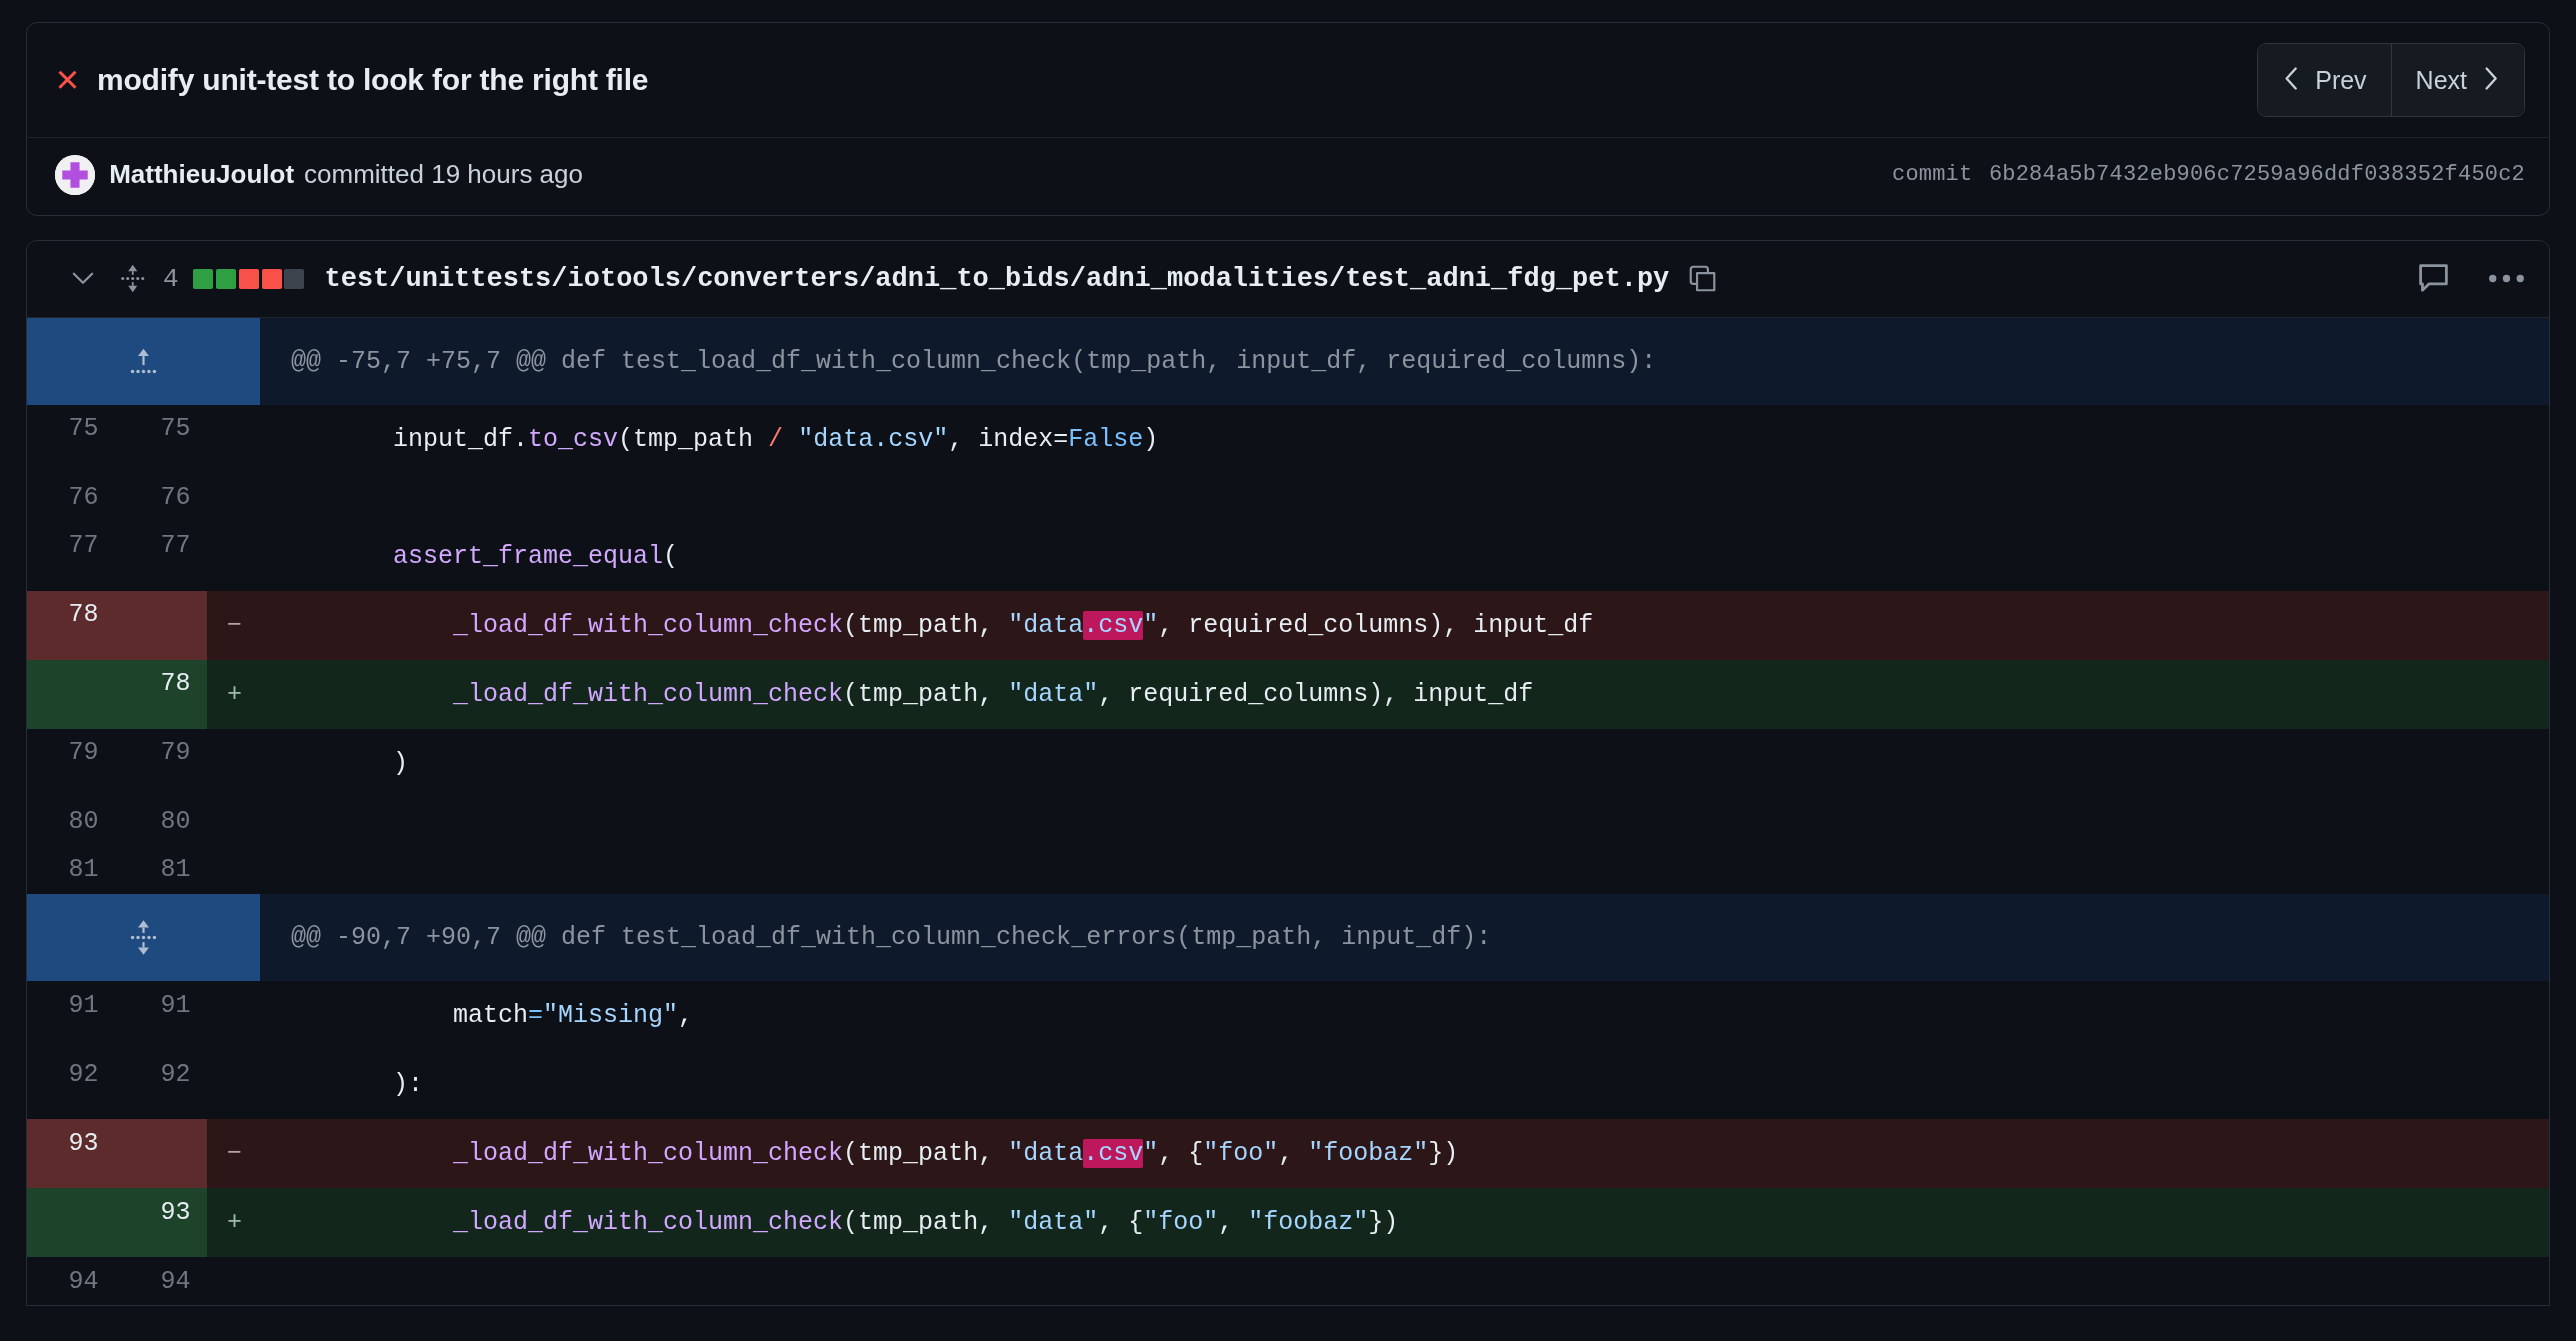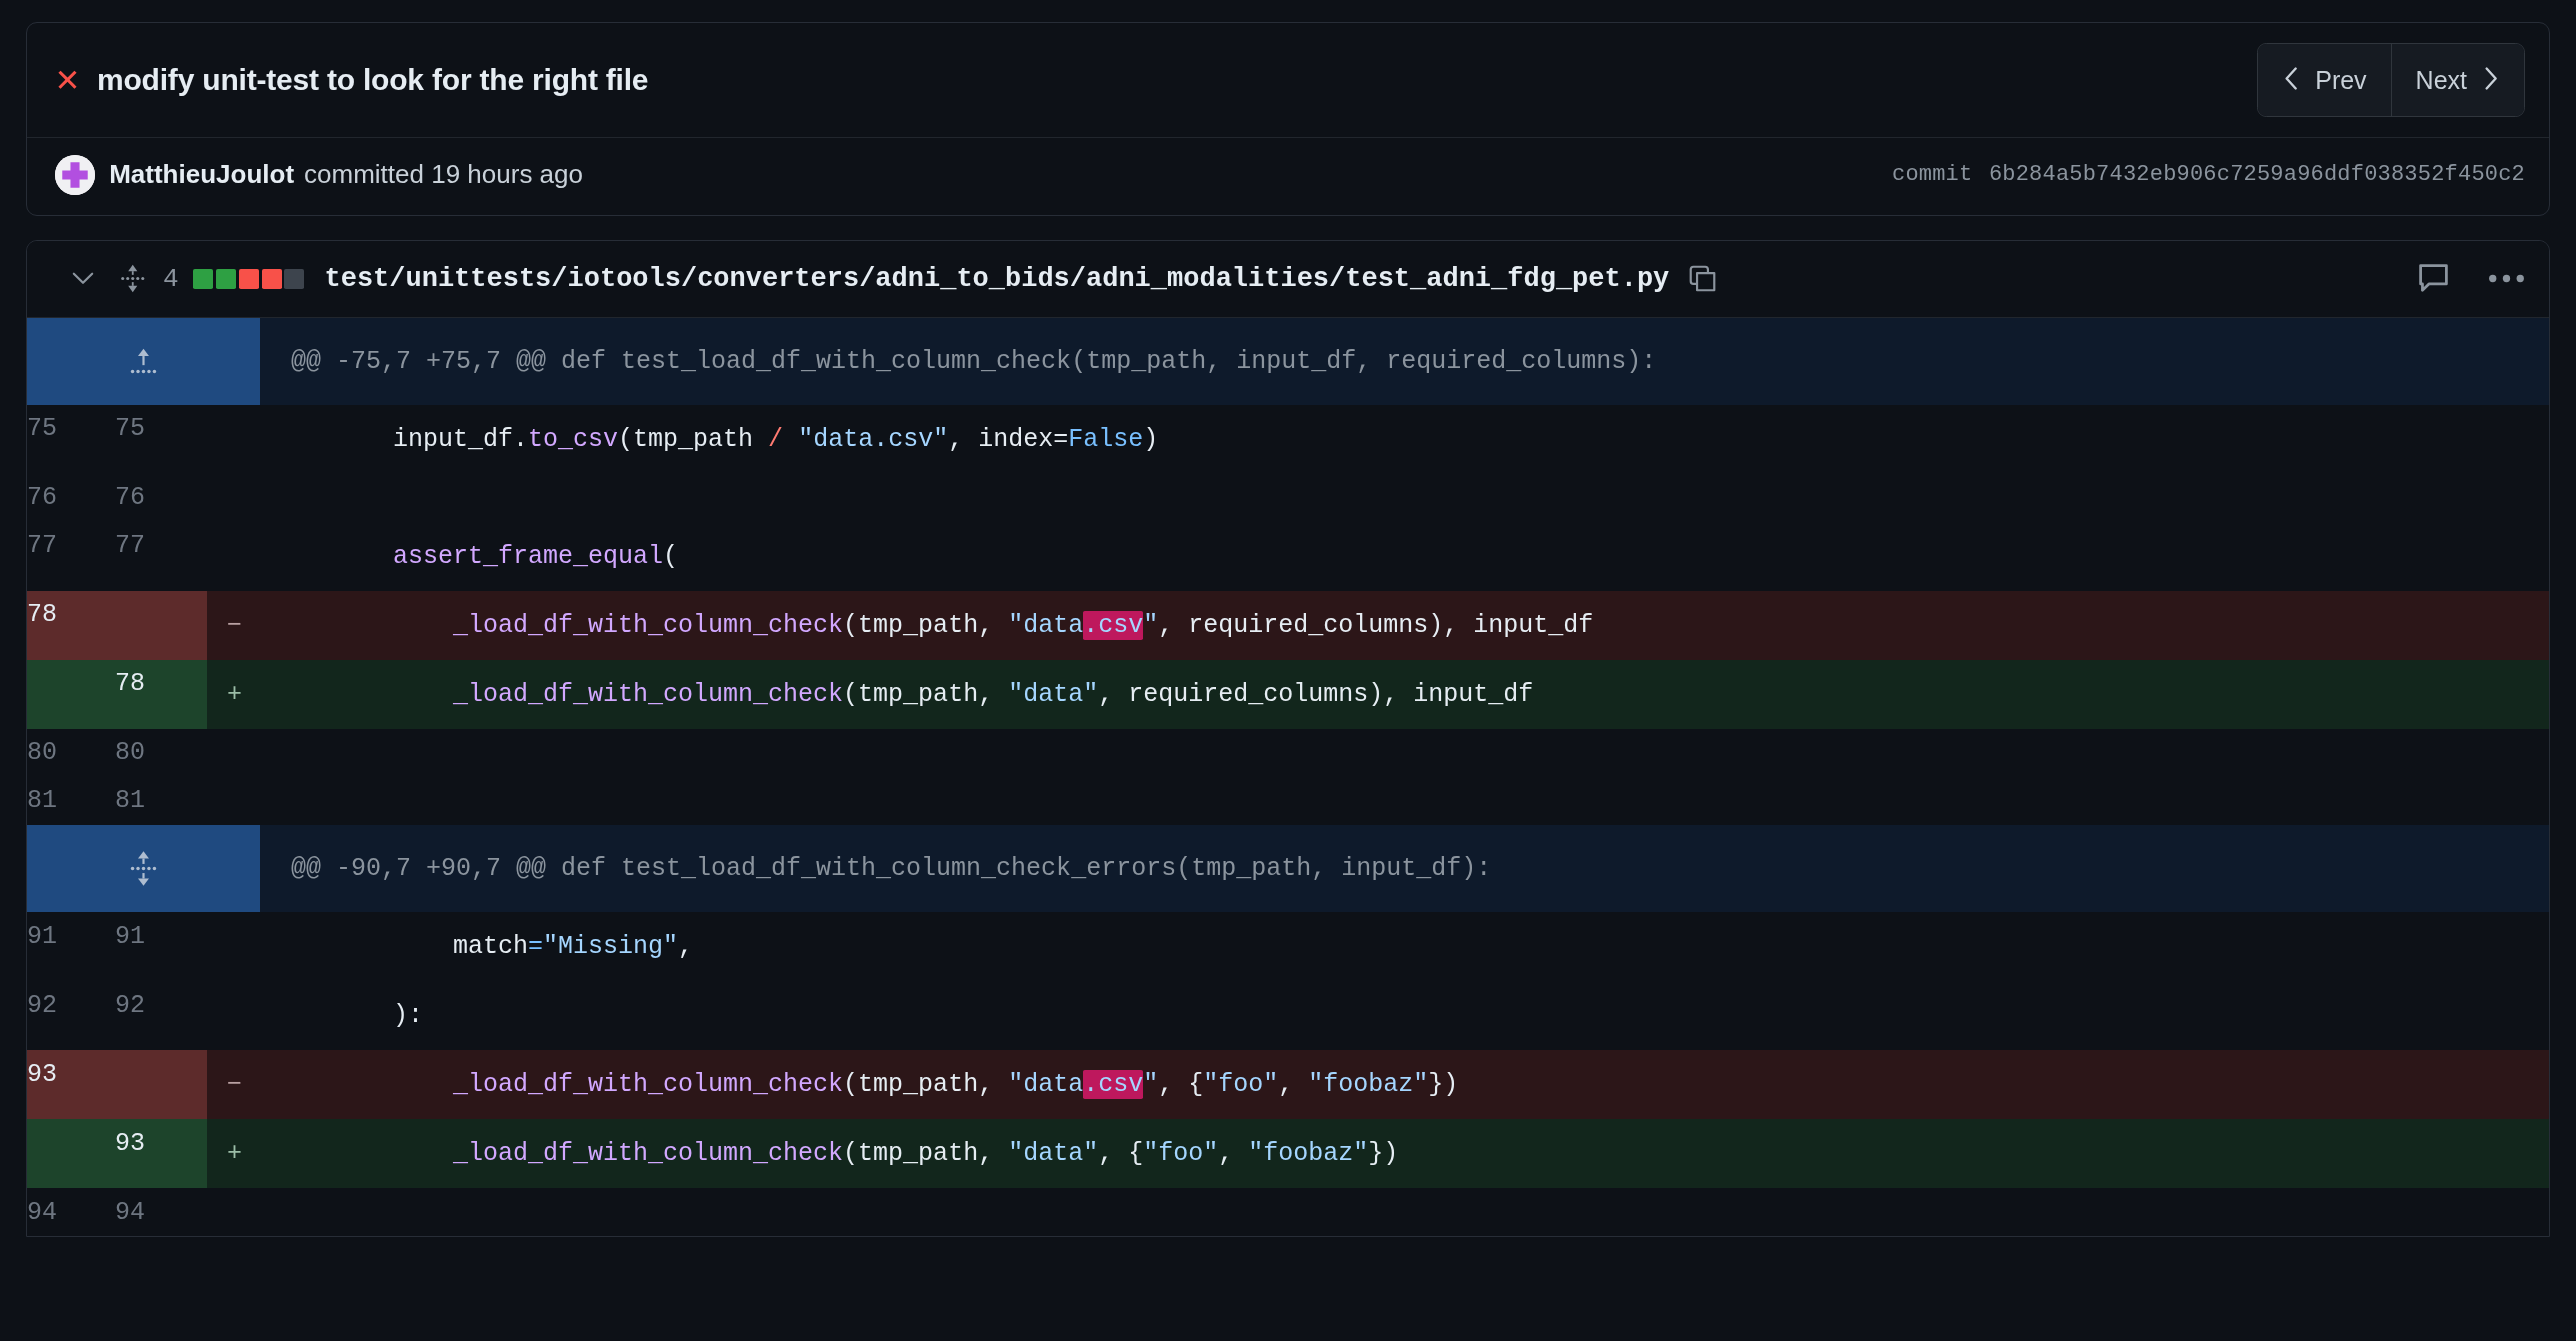--- a/index.html
+++ b/index.html
@@ -128,20 +128,21 @@
   
   table.diff {
     width: 100%;
     border-collapse: collapse;
     font-family: "Liberation Mono", monospace;
     font-size: 25px;
   }
   table.diff td { padding: 15px; vertical-align: top; }
   .ln {
     width: 88px;
+    text-align: right;
     padding: 4.6px 16.5px 4.6px 0 !important;
     color: #6e7681;
     user-select: none;
     line-height: 39px;
     height: 39px;
   }
   .ln.l2 { width: 92px; }
   .marker {
     width: 53px;
     text-align: left;
@@ -340,20 +341,26 @@
         <td class="marker">−</td>
         <td class="code"><span class="s-pl">            </span><span class="s-fn">_load_df_with_column_check</span><span class="s-pl">(tmp_path, </span><span class="s-str">"data</span><span class="s-str wd-del">.csv</span><span class="s-str">"</span><span class="s-pl">, required_columns), input_df</span></td>
       </tr>
       <tr class="add">
         <td class="ln"></td>
         <td class="ln l2">78</td>
         <td class="marker">+</td>
         <td class="code"><span class="s-pl">            </span><span class="s-fn">_load_df_with_column_check</span><span class="s-pl">(tmp_path, </span><span class="s-str">"data"</span><span class="s-pl">, required_columns), input_df</span></td>
       </tr>
       <tr class="ctx">
+        <td class="ln">79</td>
+        <td class="ln l2">79</td>
+        <td class="marker"></td>
+        <td class="code">        )</td>
+      </tr>
+      <tr class="ctx">
         <td class="ln">80</td>
         <td class="ln l2">80</td>
         <td class="marker"></td>
         <td class="code"></td>
       </tr>
       <tr class="ctx">
         <td class="ln">81</td>
         <td class="ln l2">81</td>
         <td class="marker"></td>
         <td class="code"></td>

